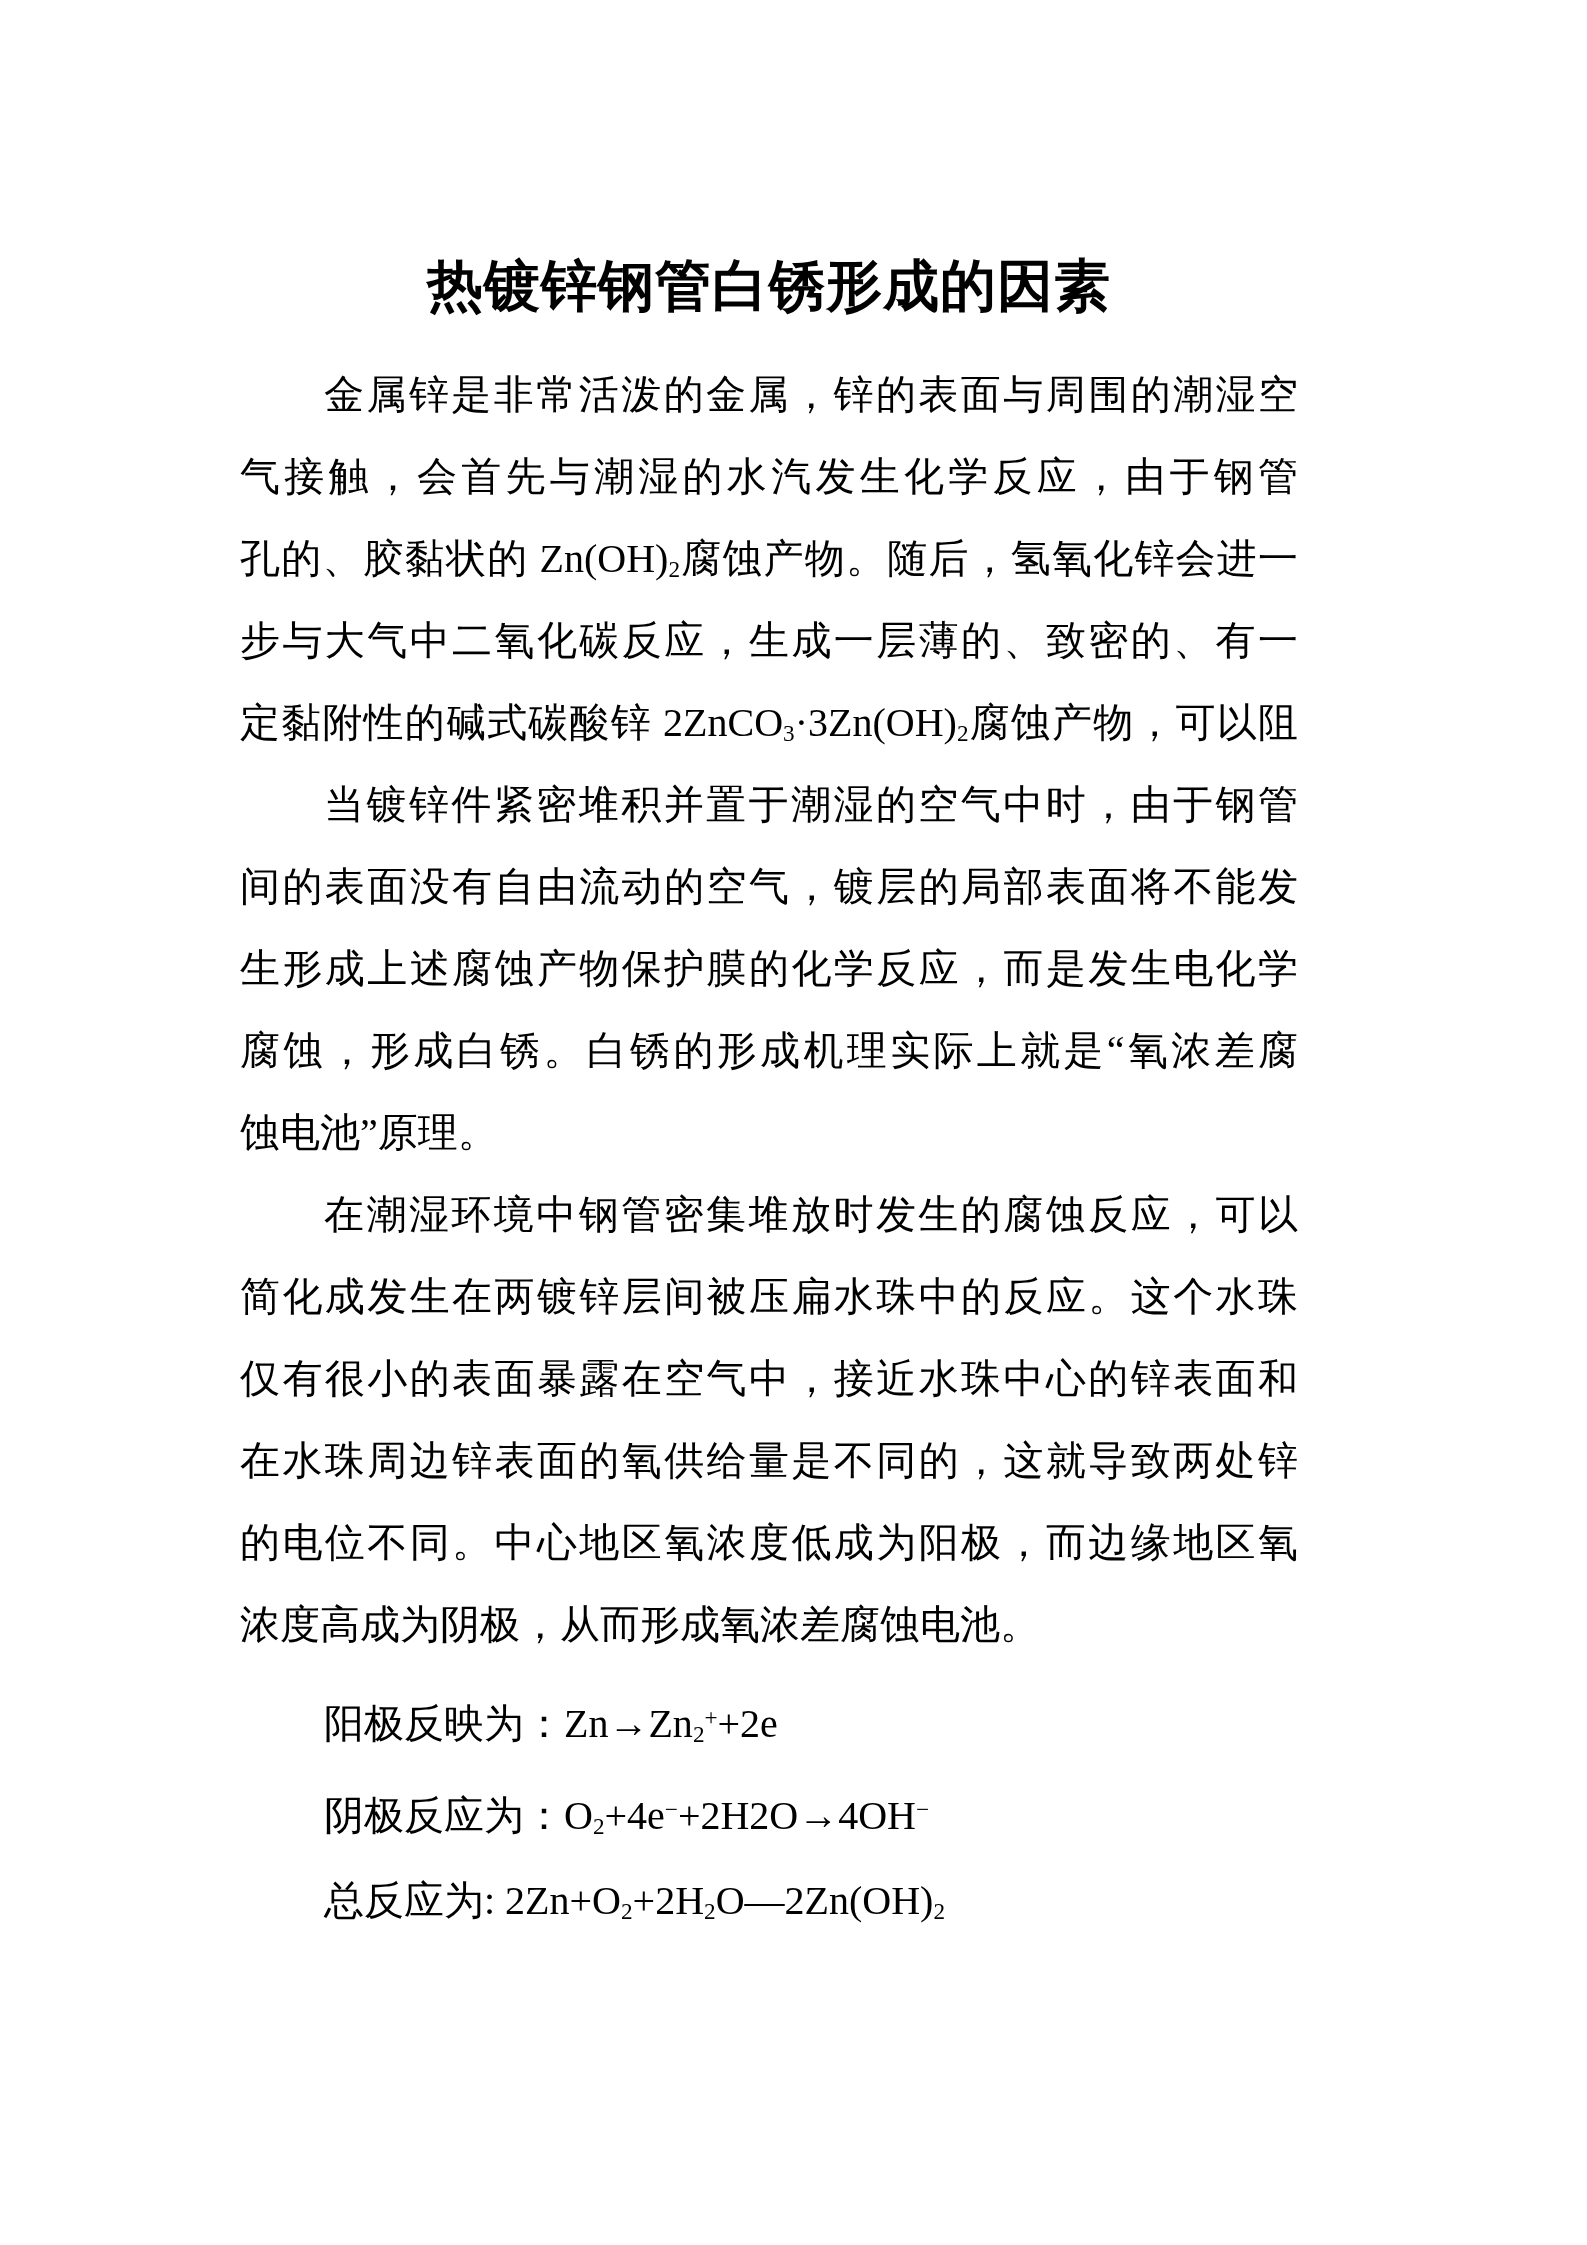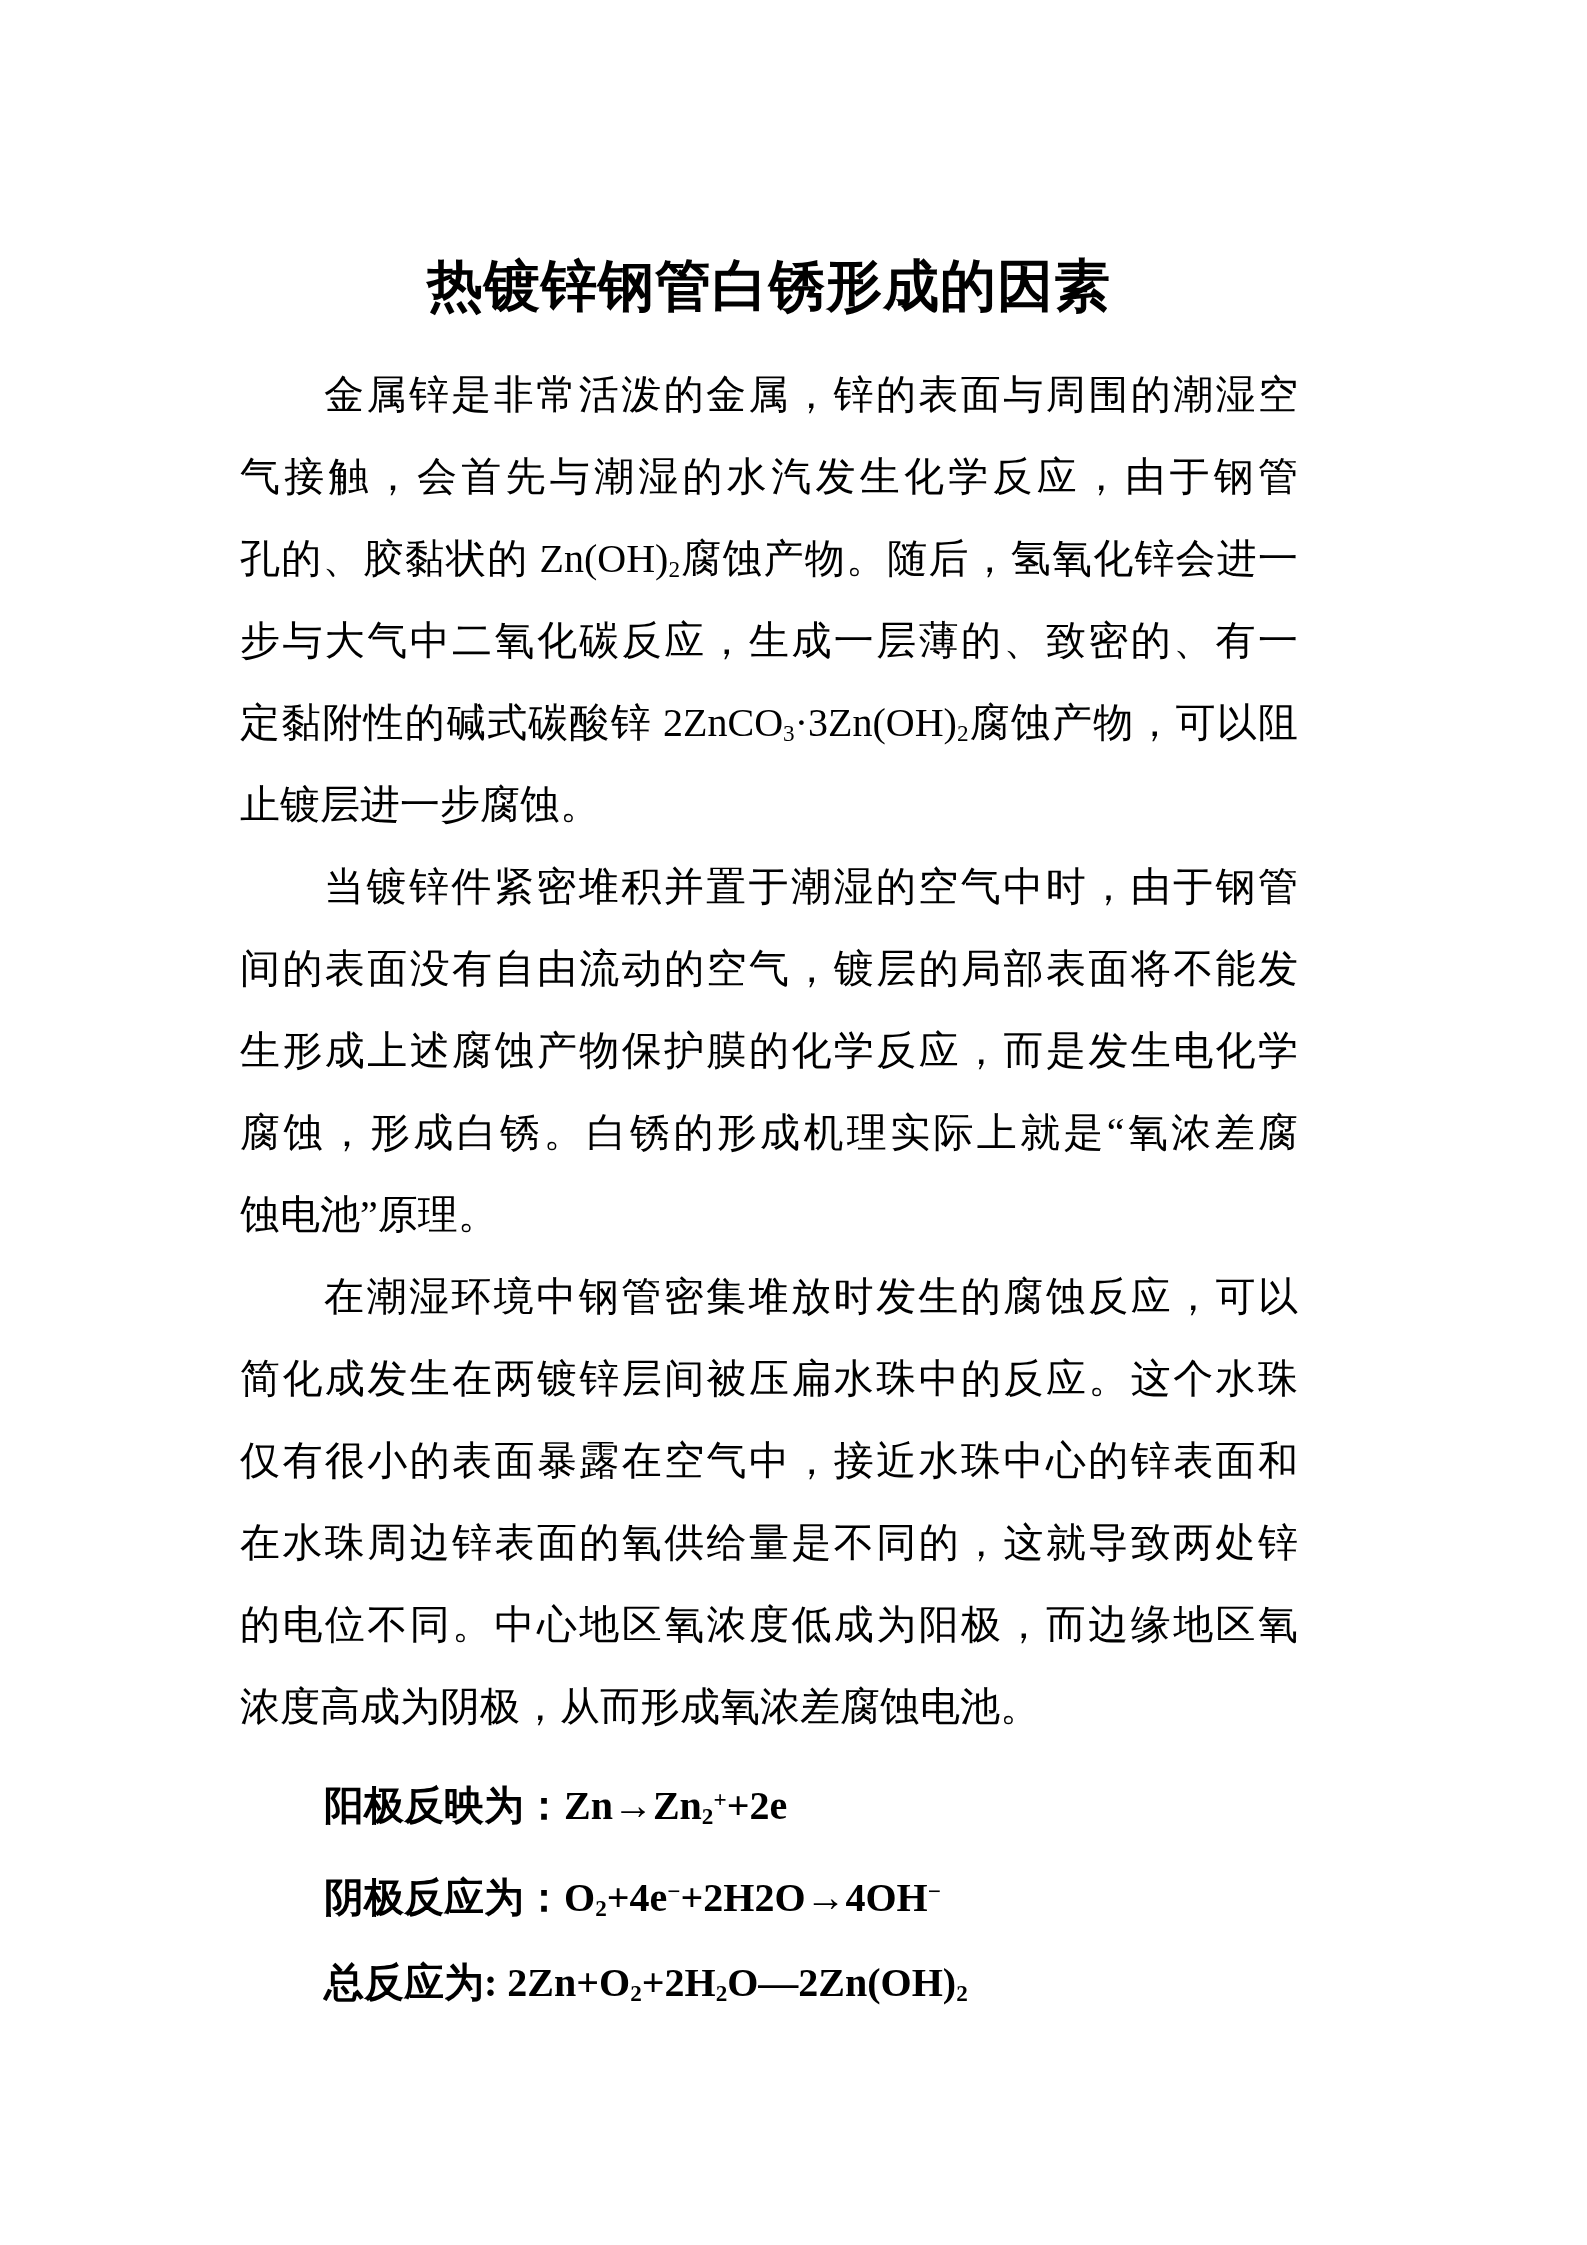--- a/index.html
+++ b/index.html
@@ -39,21 +39,20 @@
     overflow: hidden;
   }
   .line.fill {
     text-align-last: justify;
   }
   .line.indent {
     text-indent: 84px;
   }
   .line.eq {
     margin-top: 10px;
-    font-weight: bold;
   }
   .n { }
   .sub {
     font-size: 0.58em;
     vertical-align: -0.22em;
   }
   .sup {
     font-size: 0.58em;
     vertical-align: 0.5em;
   }
@@ -63,21 +62,20 @@
 
 <div class="page">
   <div class="content">
     <h1 class="title">热镀锌钢管白锈形成的因素</h1>
     <div id="body-lines">
         <div class="line indent fill"><span class="n">金属锌是非常活泼的金属，锌的表面与周围的潮湿空</span></div>
         <div class="line fill"><span class="n">气接触，会首先与潮湿的水汽发生化学反应，由于钢管</span></div>
         <div class="line fill"><span class="n">孔的、胶黏状的 Zn(OH)</span><span class="sub">2</span><span class="n">腐蚀产物。随后，氢氧化锌会进一</span></div>
         <div class="line fill"><span class="n">步与大气中二氧化碳反应，生成一层薄的、致密的、有一</span></div>
         <div class="line fill"><span class="n">定黏附性的碱式碳酸锌 2ZnCO</span><span class="sub">3</span><span class="n">·3Zn(OH)</span><span class="sub">2</span><span class="n">腐蚀产物，可以阻</span></div>
-        <div class="line"><span class="n">止镀层进一步腐蚀。</span></div>
         <div class="line indent fill"><span class="n">当镀锌件紧密堆积并置于潮湿的空气中时，由于钢管</span></div>
         <div class="line fill"><span class="n">间的表面没有自由流动的空气，镀层的局部表面将不能发</span></div>
         <div class="line fill"><span class="n">生形成上述腐蚀产物保护膜的化学反应，而是发生电化学</span></div>
         <div class="line fill"><span class="n">腐蚀，形成白锈。白锈的形成机理实际上就是“氧浓差腐</span></div>
         <div class="line"><span class="n">蚀电池”原理。</span></div>
         <div class="line indent fill"><span class="n">在潮湿环境中钢管密集堆放时发生的腐蚀反应，可以</span></div>
         <div class="line fill"><span class="n">简化成发生在两镀锌层间被压扁水珠中的反应。这个水珠</span></div>
         <div class="line fill"><span class="n">仅有很小的表面暴露在空气中，接近水珠中心的锌表面和</span></div>
         <div class="line fill"><span class="n">在水珠周边锌表面的氧供给量是不同的，这就导致两处锌</span></div>
         <div class="line fill"><span class="n">的电位不同。中心地区氧浓度低成为阳极，而边缘地区氧</span></div>

